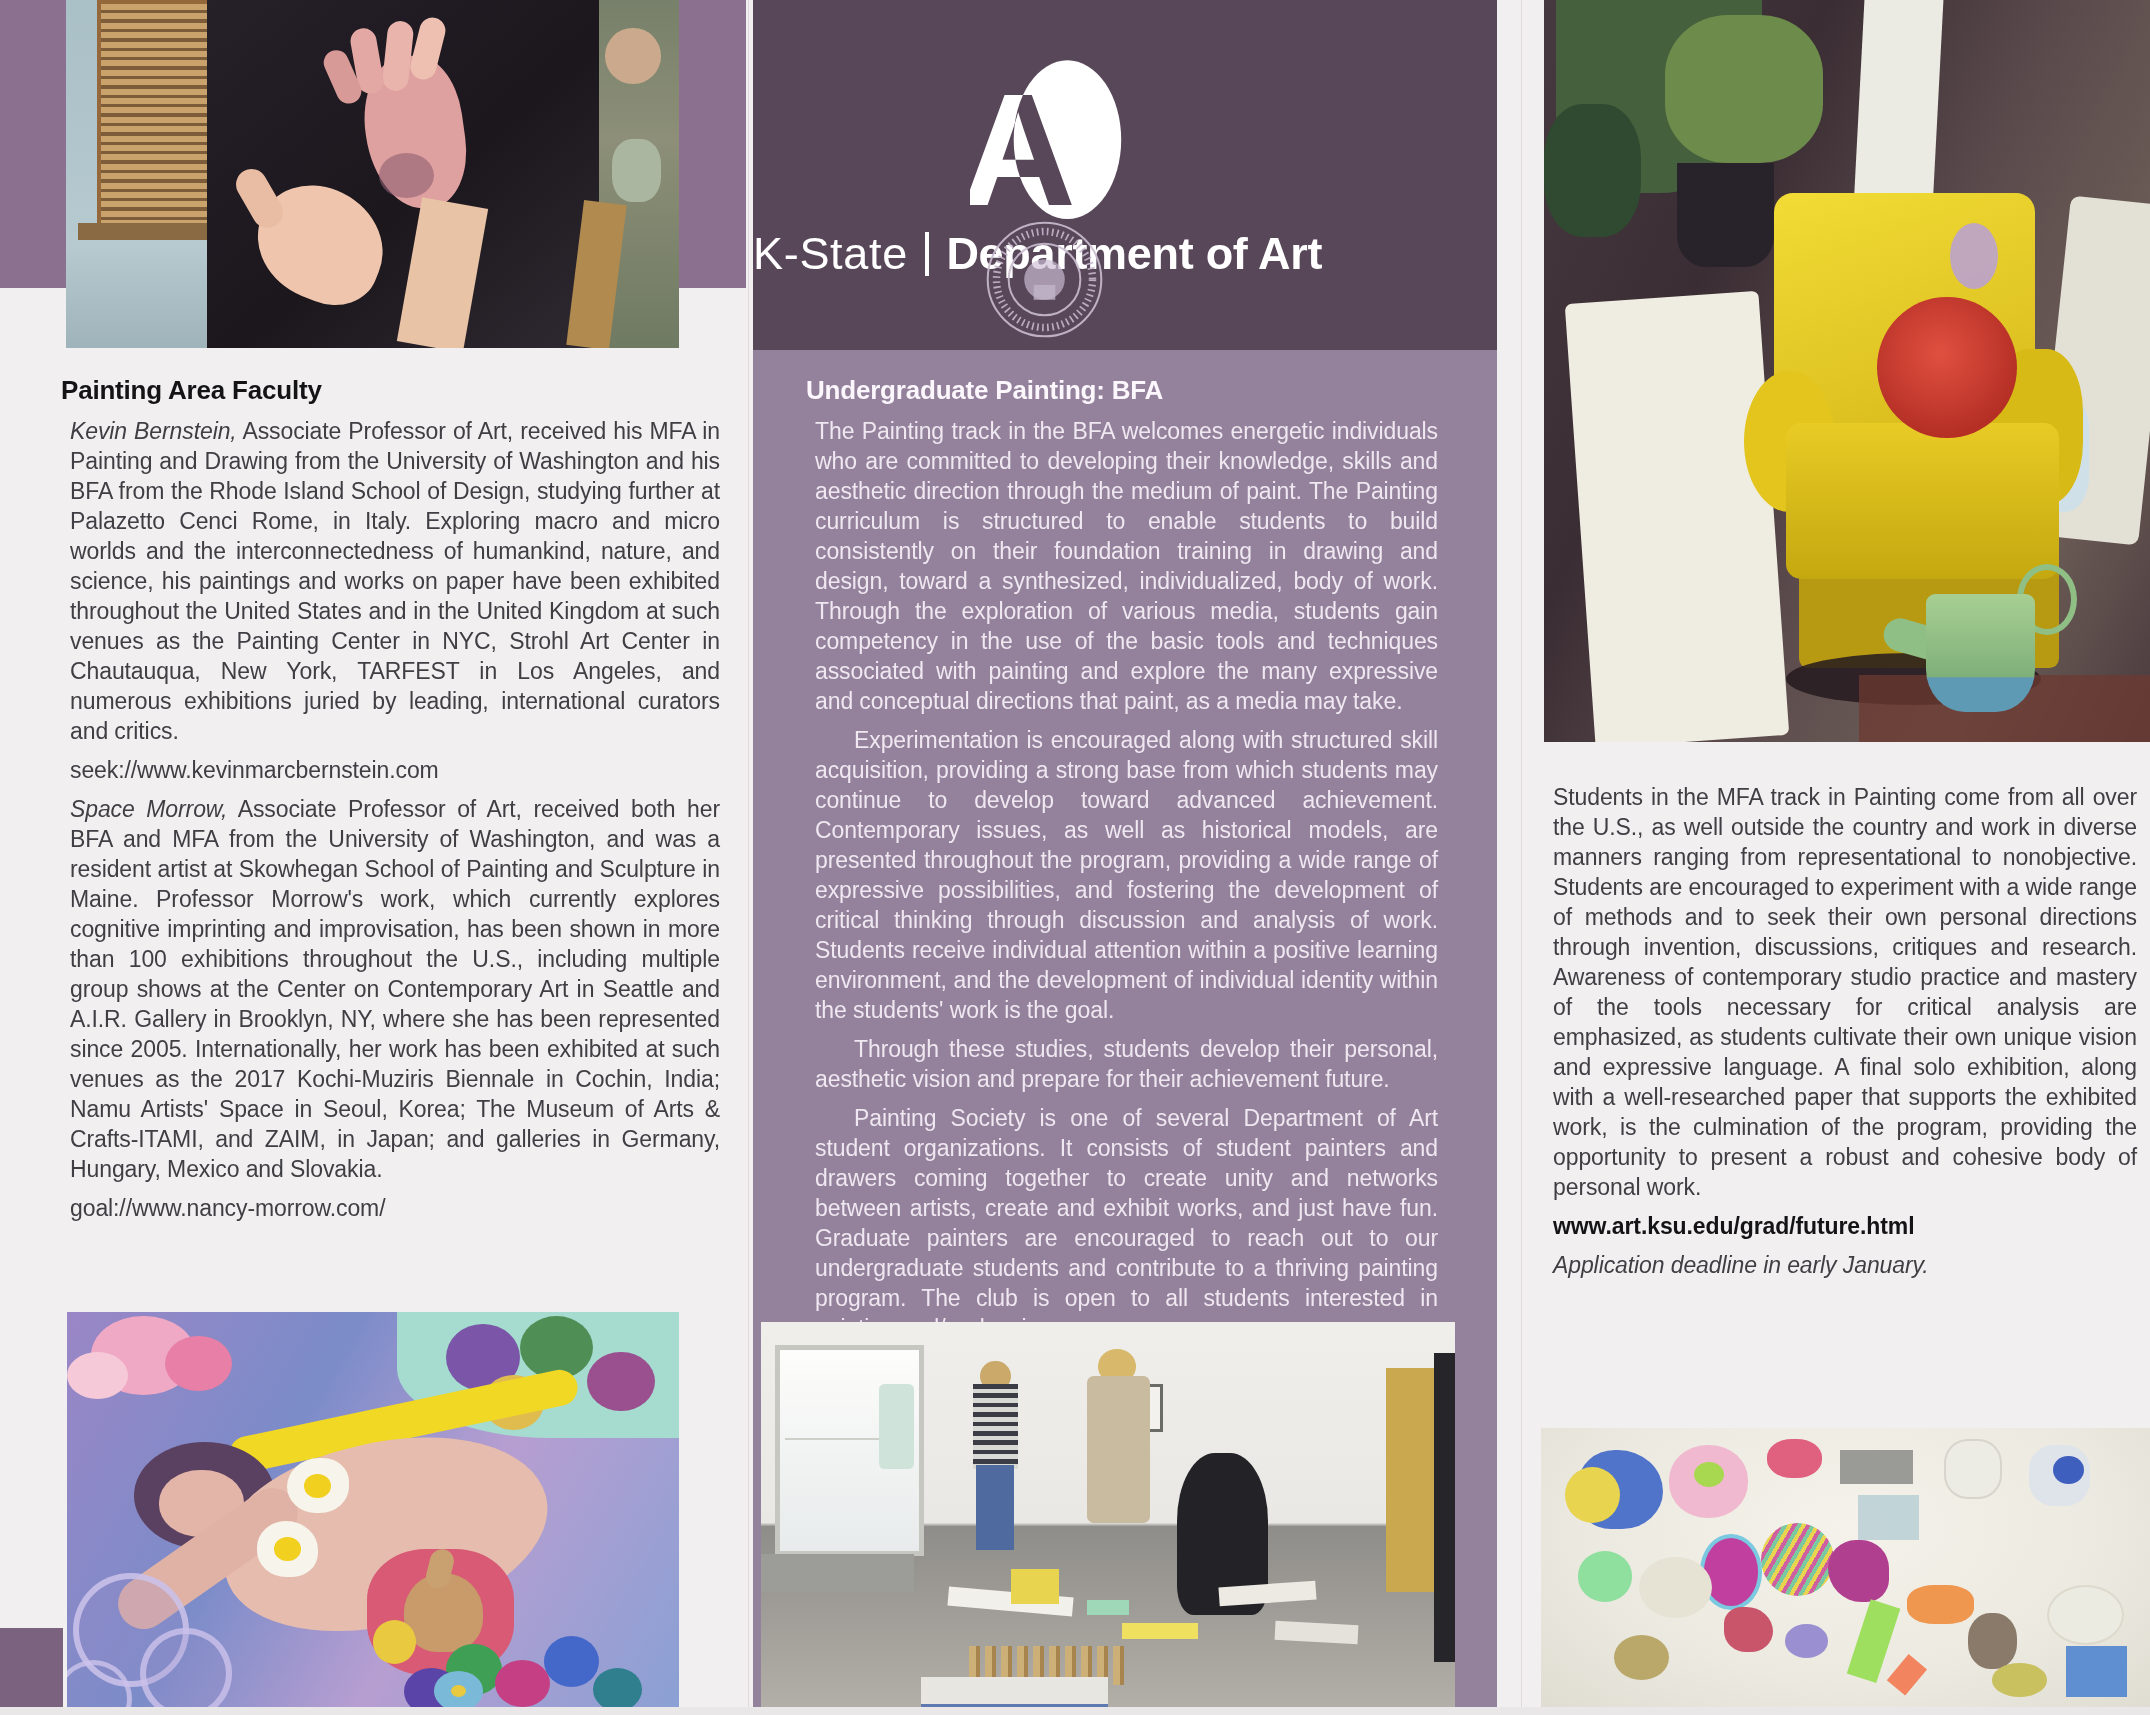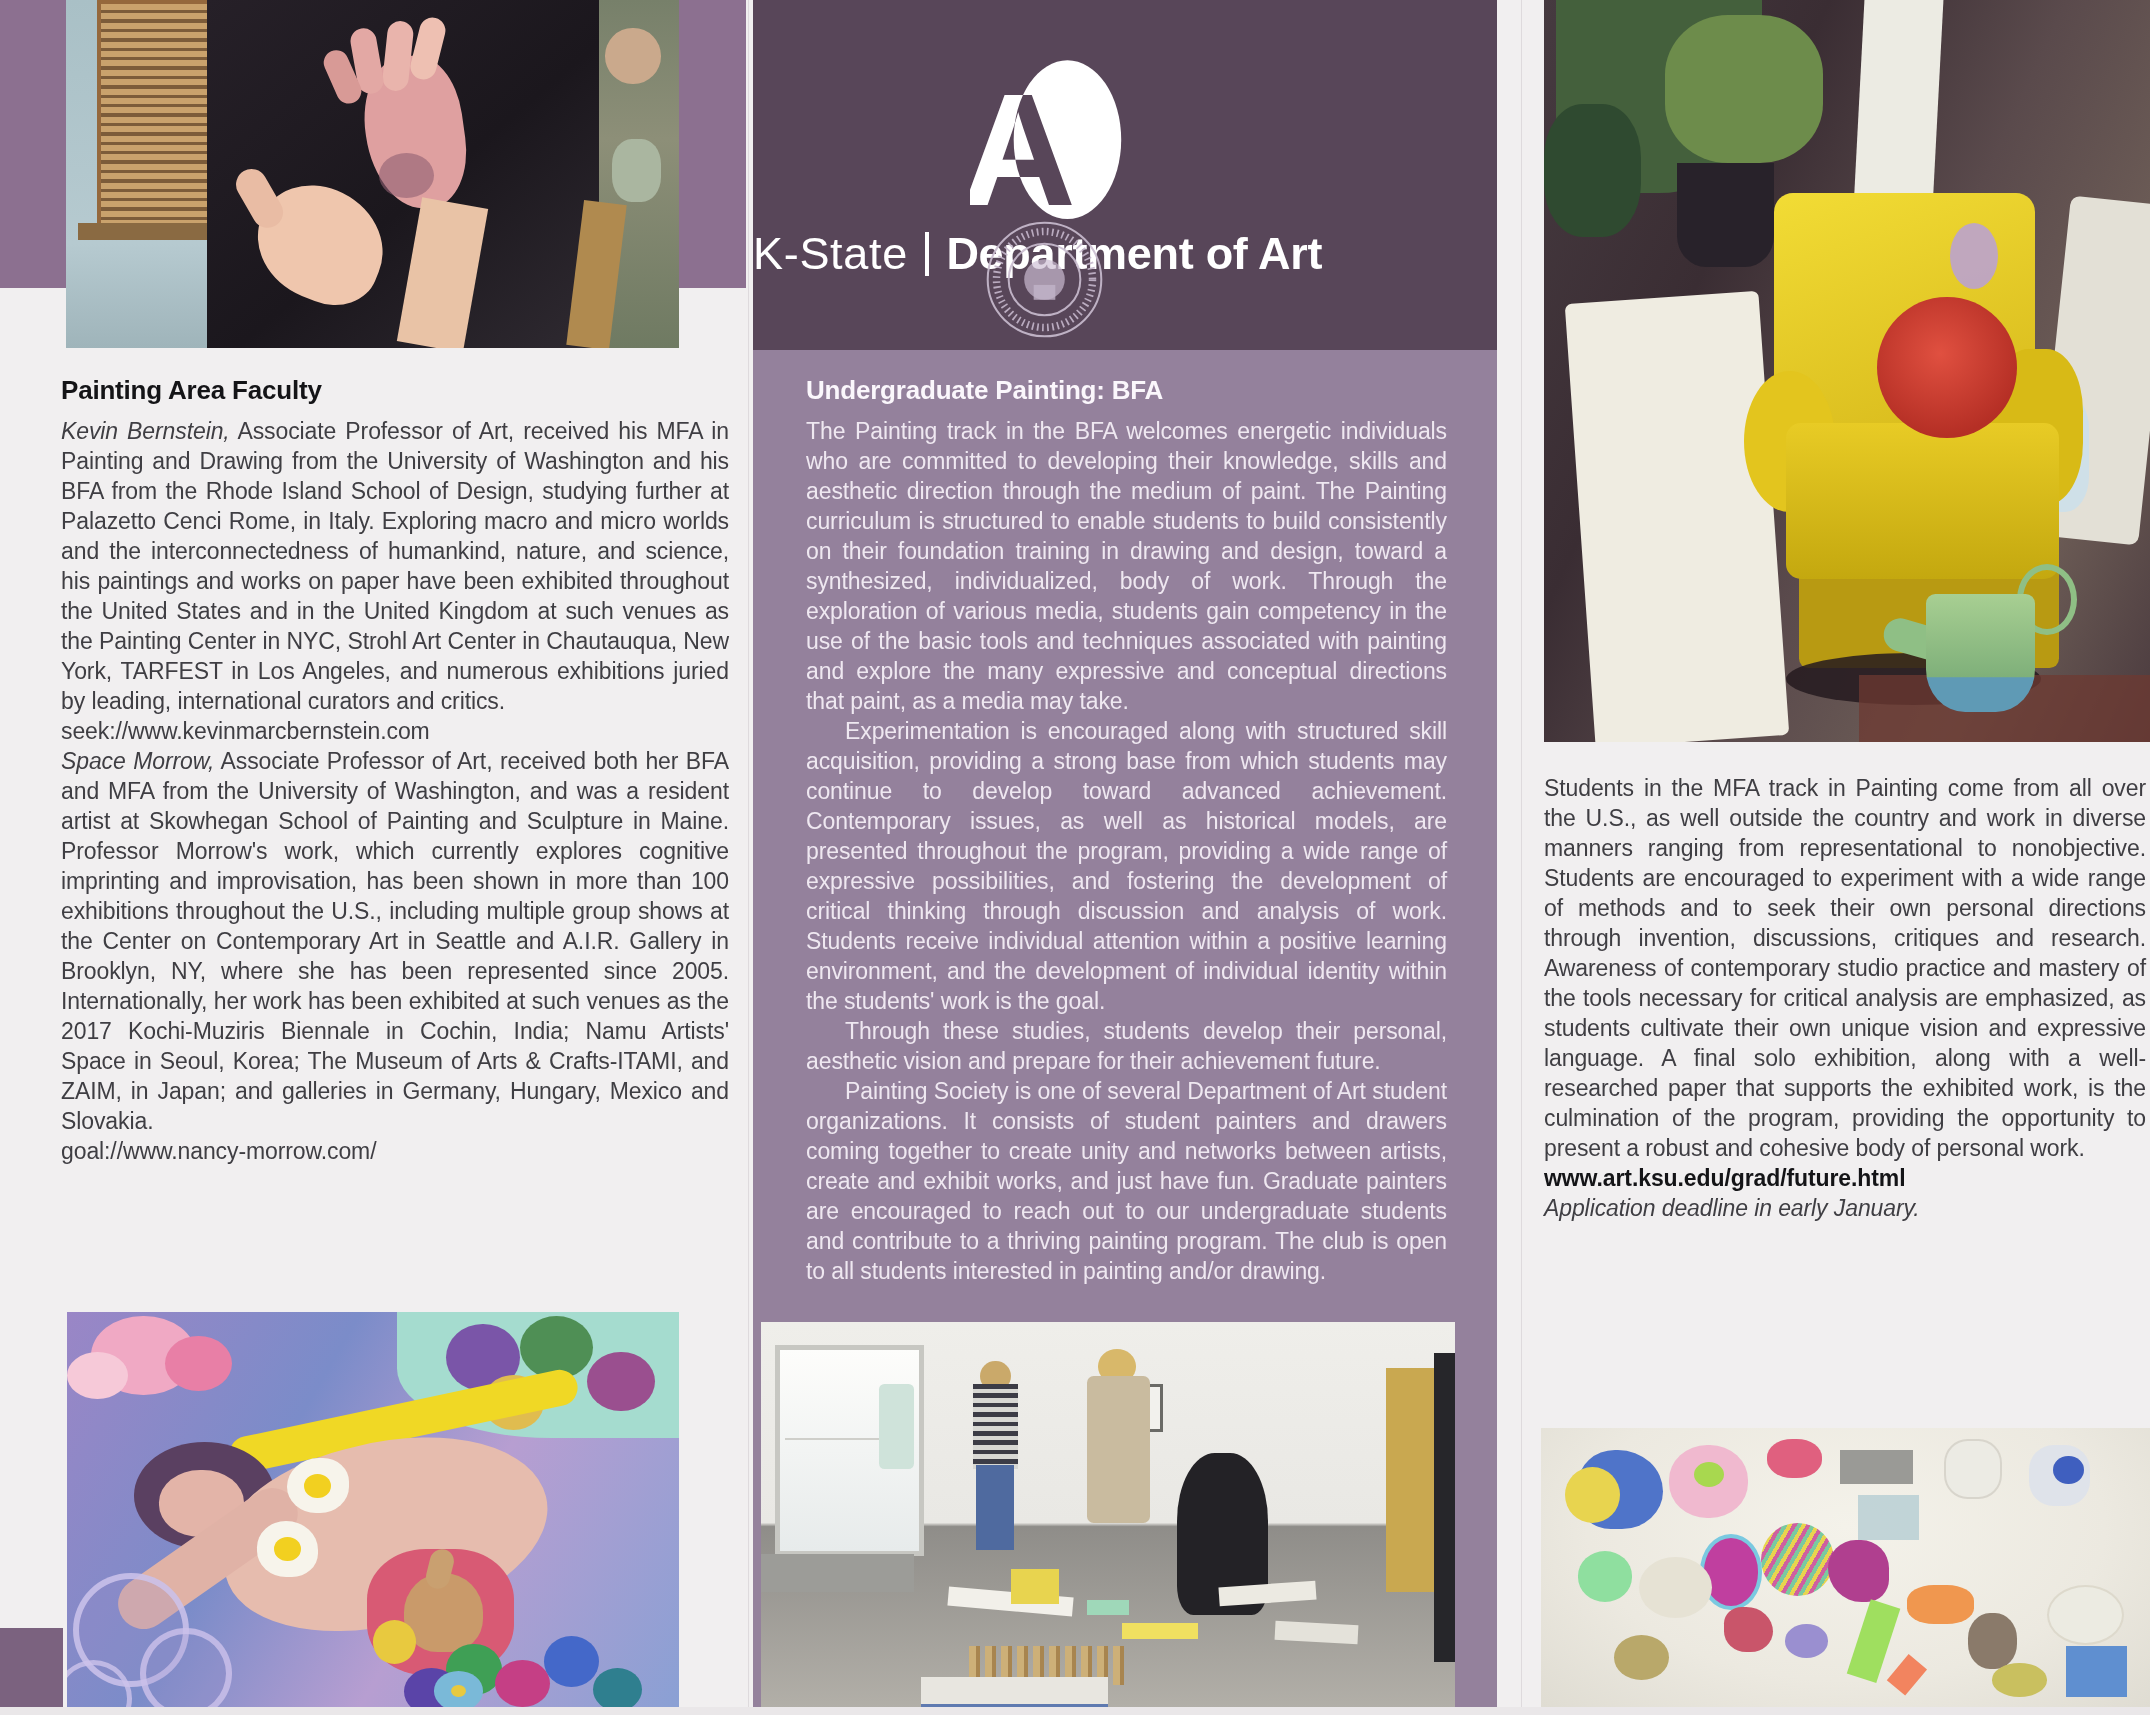--- a/index.html
+++ b/index.html
@@ -13,21 +13,21 @@
   .band-top-left{left:0;top:0;width:746px;height:288px;background:#8c7090;}
   .strip-bottom-left{left:0;top:1628px;width:63px;height:79px;background:#7b627f;}
   .center-col{left:753px;top:0;width:744px;height:1707px;background:#94819c;}
   .center-header{position:absolute;left:0;top:0;width:100%;height:350px;background:#584659;}
   .crease{position:absolute;top:0;height:1716px;width:1.3px;background:rgba(60,40,60,.10);}
   .bottom-strip{left:0;top:1707px;width:2151px;height:8px;background:#eae7e9;}
 
   
   .flow{position:absolute;}
   h2.sect{margin:0 0 10.8px 0;font-size:26px;line-height:30px;font-weight:700;color:#141417;letter-spacing:-0.2px;}
-  p.body{margin:0;font-size:23px;line-height:30px;text-align:justify;letter-spacing:-0.1px;}
+  p.body{margin:9px;font-size:23px;line-height:30px;text-align:justify;letter-spacing:-0.1px;}
   p.noj{text-align:left;}
   .gap{margin-top:32px;}
   .indent{text-indent:39px;}
   em.lead{font-style:italic;}
   .left-flow{left:61px;top:375px;width:668px;}
   .center-flow{left:806px;top:375px;width:641px;color:#efe8f1;}
   .center-flow h2.sect{color:#fbf7fc;}
   .center-url{font-weight:700;font-style:italic;font-size:24px;margin-top:2.7px;}
   .right-flow{left:1544px;top:773px;width:602px;}
   .right-url{font-weight:700;font-size:25px;color:#141417;letter-spacing:0;}

